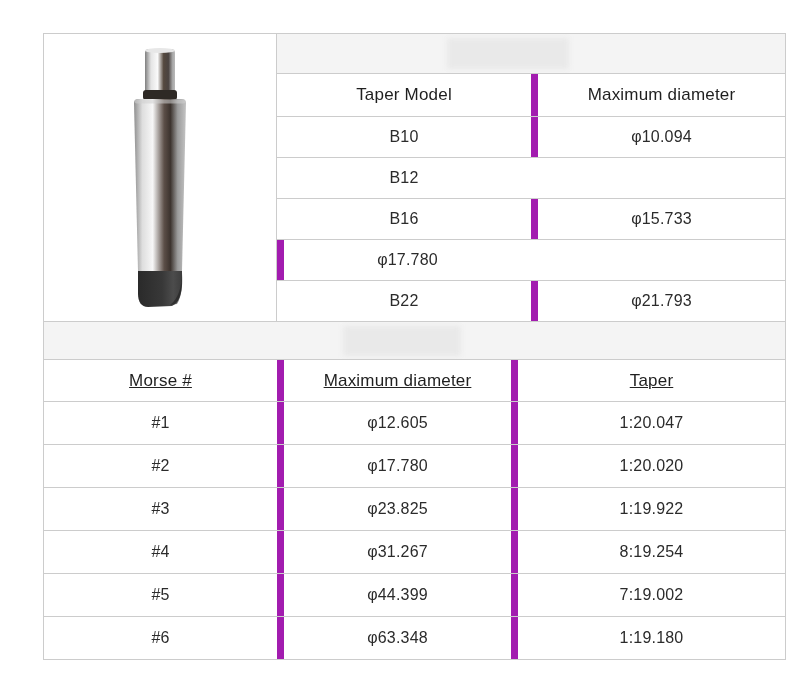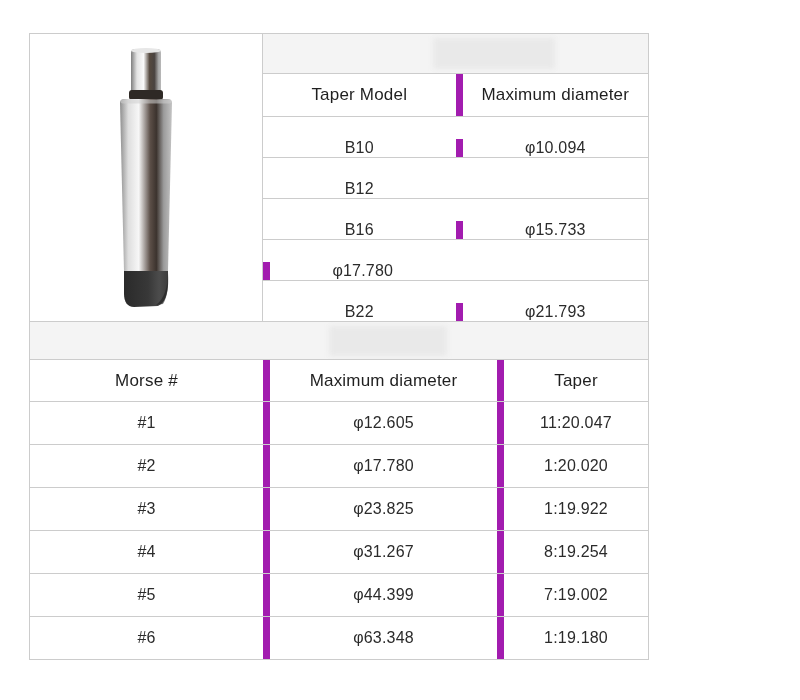--- a/index.html
+++ b/index.html
@@ -5,22 +5,22 @@
   * { box-sizing: border-box; margin: 0; padding: 0; }
   html, body {
     width: 800px; height: 700px;
     background: #ffffff;
     font-family: "Liberation Sans", sans-serif;
     color: #222;
     overflow: hidden;
   }
   .sheet {
     position: absolute;
-    left: 29px; top: 33px;
-    width: 620px;
+    left: 43px; top: 33px;
+    width: 743px;
     border: 1px solid #ccc;
     background: #fff;
   }
   
   .top-section { display: flex; height: 287px; }
   .product-cell {
     width: 233px;
     border-right: 1px solid #ccc;
     display: flex;
     align-items: center;
@@ -52,25 +52,25 @@
     justify-content: center;
     font-size: 16px;
     color: #2b2b2b;
     letter-spacing: 0.2px;
   }
   .th { font-size: 17px; color: #1f1f1f; }
   .bl { border-left: 7px solid #a21caf; }
 
   
   .t1-header { height: 43px; }
-  .t1-row { height: 41px; align-items: flex-end; }
+  .t1-row { height: 41px; }
   .t1 .cell { width: 50%; }
 
   
-  .t2-header { height: 42px; }
+  .t2-header { height: 42px; text-decoration: underline; }
   .t2-row { height: 43px; }
   .t2 .c1 { width: 233px; }
   .t2 .c2 { width: 234px; }
   .t2 .c3 { flex: 1; }
 
   .arbor-svg { display: block; }
 </style>
 </head>
 <body>
 
@@ -162,21 +162,21 @@
 
     <div class="row t2-header">
       <div class="cell th c1">Morse #</div>
       <div class="cell th c2 bl">Maximum diameter</div>
       <div class="cell th c3 bl">Taper</div>
     </div>
 
     <div class="row t2-row">
       <div class="cell c1">#1</div>
       <div class="cell c2 bl">φ12.605</div>
-      <div class="cell c3 bl">11:20.047</div>
+      <div class="cell c3 bl">1:20.047</div>
     </div>
     <div class="row t2-row">
       <div class="cell c1">#2</div>
       <div class="cell c2 bl">φ17.780</div>
       <div class="cell c3 bl">1:20.020</div>
     </div>
     <div class="row t2-row">
       <div class="cell c1">#3</div>
       <div class="cell c2 bl">φ23.825</div>
       <div class="cell c3 bl">1:19.922</div>

